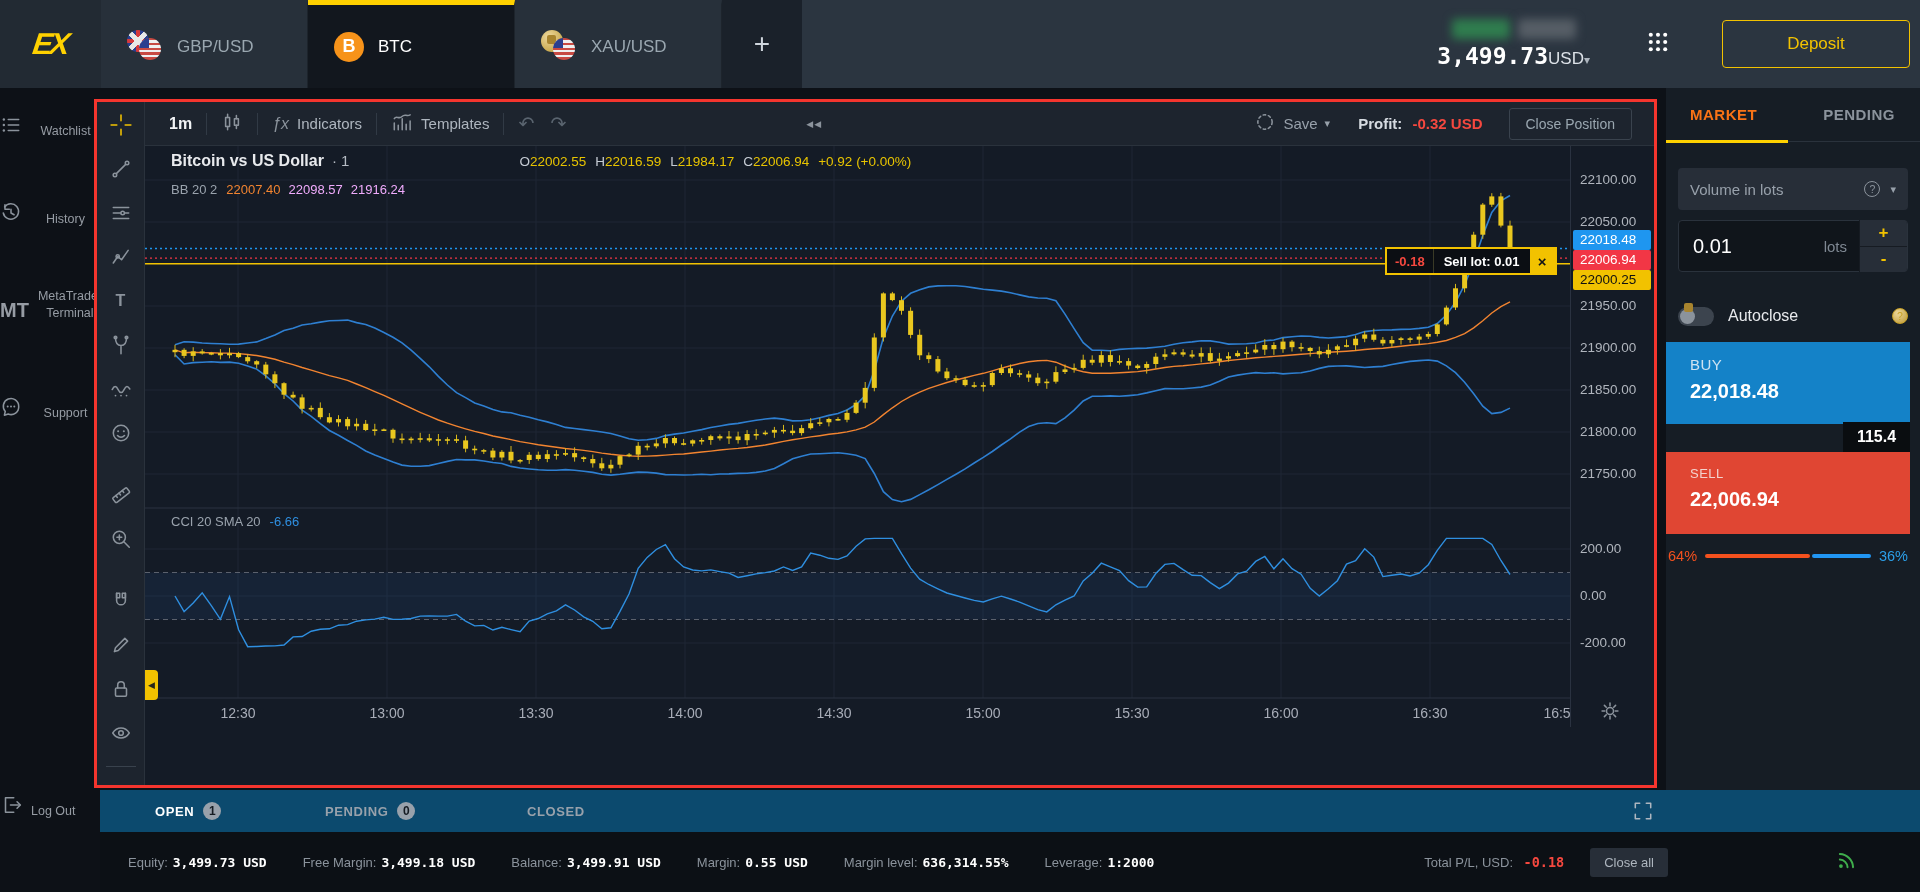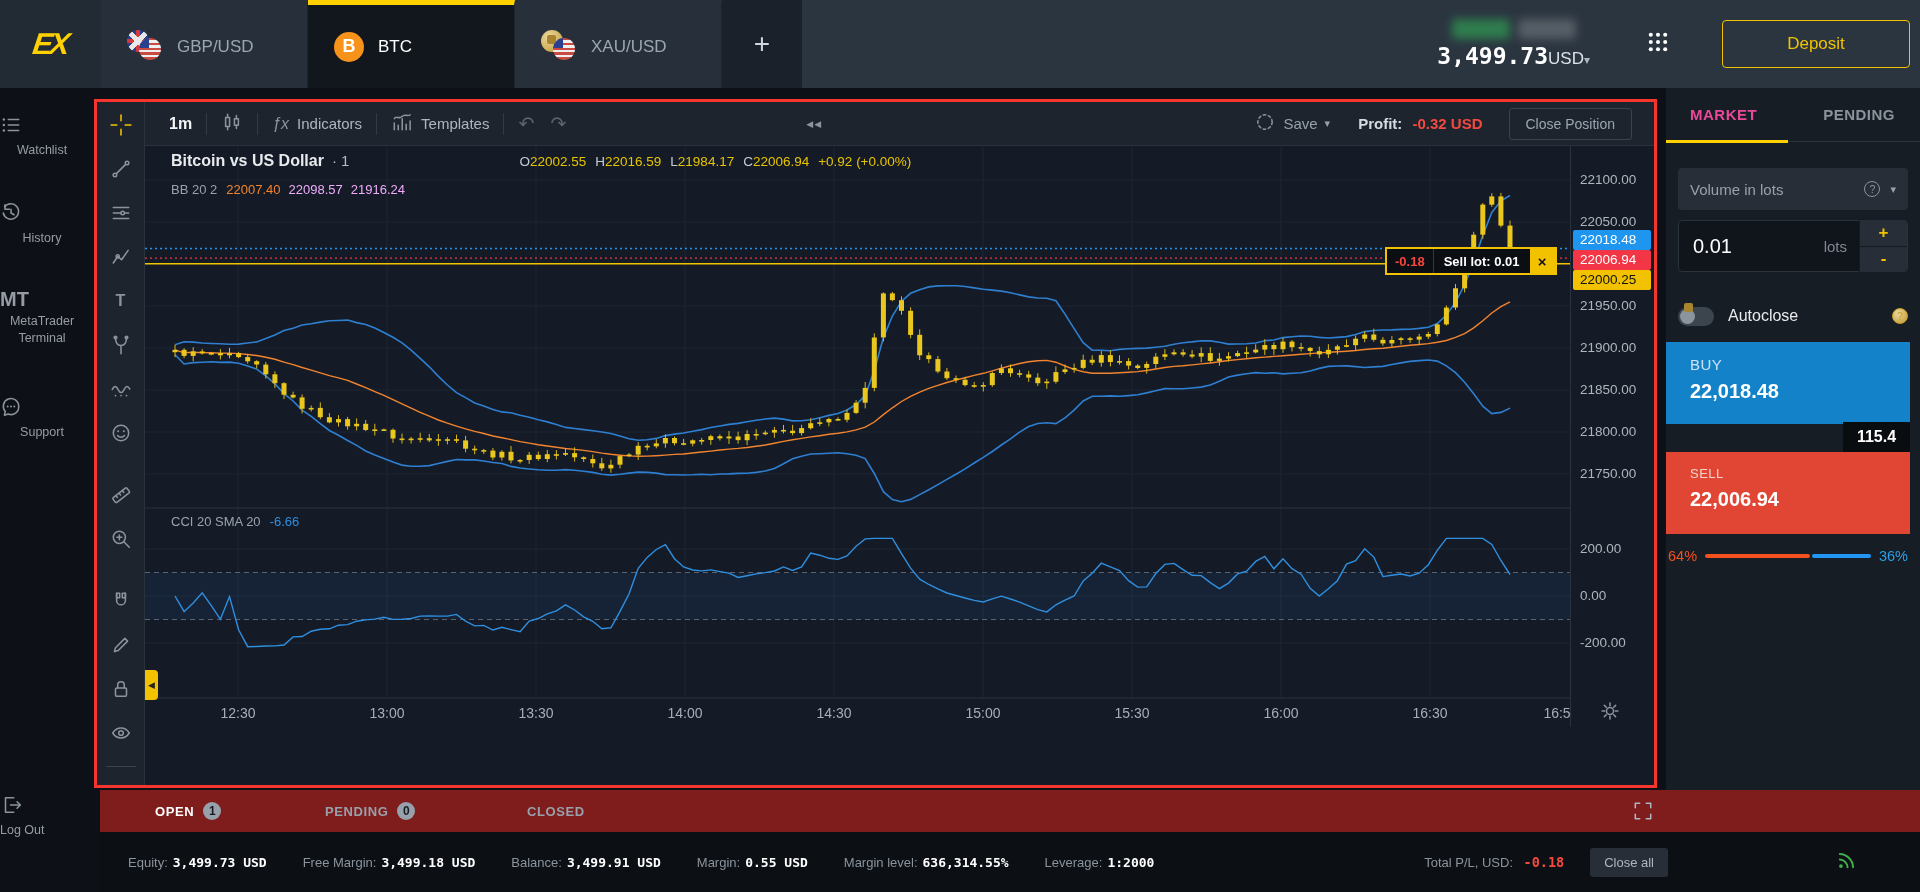--- a/index.html
+++ b/index.html
@@ -43,21 +43,21 @@
   .bal-line { display:flex; align-items:baseline; color:#fff; }
   .bal-line .amt { font-size:23px; font-weight:bold; font-family:"DejaVu Sans Mono", monospace; }
   .bal-line .cur { font-size:17px; color:#dde2e8; }
   .bal-line .car { font-size:12px; color:#aeb6bf; }
   #grid-icon { margin-right:52px; cursor:pointer; }
   #deposit { width:188px; height:48px; margin-right:10px; background:transparent; border:1.5px solid #f2c200;
     border-radius:4px; color:#f2c200; font-size:17px; cursor:pointer; font-family:inherit; }
 
   
   #sidebar { position:absolute; left:0; top:88px; width:100px; height:804px; background:#0d1117; }
-  .side-item { position:absolute; left:0; width:100px; display:flex; flex-direction:column; align-items:flex-start; gap:2px; cursor:pointer; }
+  .side-item { position:absolute; left:0; width:100px; display:flex; align-items:flex-end; gap:9px; cursor:pointer; }
   .side-item .slbl { font-size:12.5px; color:#969ca4; text-align:center; line-height:1.35; }
   .side-item .mt-txt { font-size:20px; font-weight:bold; color:#969ca4; }
 
   
   #chart-wrap { position:absolute; left:97px; top:102px; width:1557px; height:683px; background:#141b26; }
   #draw-tools { position:absolute; left:0; top:0; width:48px; height:683px; background:#1d242e; border-right:1px solid #2a323c;
     display:flex; flex-direction:column; align-items:center; padding-top:8px; }
   .dtool { width:30px; height:30px; display:flex; align-items:center; justify-content:center; margin-bottom:14px; cursor:pointer; }
   .dtool.gap { margin-top:18px; }
   .dtool .ttool { color:#8b939c; font-weight:bold; font-size:16px; }
@@ -128,21 +128,21 @@
   #clock { margin-left:auto; color:#9aa3ad; font-size:14.5px; }
   #scale-auto { margin-left:46px; margin-right:18px; color:#d7dade; font-size:14.5px; cursor:pointer; }
 
   #red-frame { position:absolute; left:94px; top:99px; width:1563px; height:689px; border:3px solid #f5352e;
     z-index:40; pointer-events:none; }
 
   
   #order-panel { position:absolute; left:1666px; top:88px; width:254px; height:702px; background:#161d25; }
   #op-tabs { position:relative; height:54px; border-bottom:1px solid #2a323c; display:flex; align-items:center; }
   #op-tabs .optab { font-size:15px; font-weight:bold; letter-spacing:0.5px; cursor:pointer; }
-  #tab-market { color:#ec4899; margin-left:24px; }
+  #tab-market { color:#f97316; margin-left:24px; }
   #tab-pending { color:#8b939c; margin-left:66px; }
   #op-underline { position:absolute; left:0; bottom:-2px; width:122px; height:3px; background:#ffd100; }
   .op-card { position:absolute; left:12px; width:230px; background:#272e38; border-radius:4px; }
   #vol-select { top:80px; height:42px; display:flex; align-items:center; padding:0 12px; cursor:pointer; }
   #vol-select .vlab { color:#98a1ab; font-size:15px; }
   #vol-select .vr { margin-left:auto; display:flex; align-items:center; gap:10px; }
   .qicon { width:16px; height:16px; border:1px solid #8b939c; border-radius:50%; color:#8b939c; font-size:10.5px;
     display:inline-flex; align-items:center; justify-content:center; }
   .qicon.gold { border-color:#c9a227; color:#c9a227; }
   .caret { color:#98a1ab; font-size:11px; }
@@ -167,21 +167,21 @@
   #sell-btn { position:absolute; left:0; top:364px; width:244px; height:82px; background:#e04633; padding:14px 0 0 24px; cursor:pointer; }
   #sell-btn .side { color:#f3d3cd; font-size:13px; letter-spacing:0.5px; }
   #sentiment { position:absolute; left:0; top:458px; width:244px; height:20px; display:flex; align-items:center; }
   #sent-buyp { color:#f4511e; font-size:14.5px; margin-left:2px; }
   #sent-bar { flex:1; height:4px; margin:0 8px; display:flex; gap:2px; }
   #sent-bar .sb { background:#f4511e; height:4px; border-radius:2px; }
   #sent-bar .ss { background:#2196f3; height:4px; border-radius:2px; }
   #sent-sellp { color:#2b9fe8; font-size:14.5px; margin-right:2px; }
 
   
-  #positions-bar { position:absolute; left:100px; top:790px; width:1820px; height:42px; background:#7f1d1d; display:flex; align-items:center; }
+  #positions-bar { position:absolute; left:100px; top:790px; width:1820px; height:42px; background:#0c4a6e; display:flex; align-items:center; }
   .pos-tab { display:flex; align-items:center; gap:9px; cursor:pointer; position:absolute; }
   .pos-tab .ptl { font-size:13px; font-weight:bold; letter-spacing:0.6px; color:#98a1ab; }
   .pos-tab.active .ptl { color:#fff; }
   .pos-badge { width:18px; height:18px; border-radius:50%; background:#98a1ab; color:#151b22; font-size:12px; font-weight:bold;
     display:flex; align-items:center; justify-content:center; }
   #expand-icon { position:absolute; left:1532px; top:10px; cursor:pointer; }
 
   #acct-footer { position:absolute; left:100px; top:832px; width:1820px; height:60px; background:#0c1015; display:flex;
     align-items:center; padding-left:28px; }
   .fstat { margin-right:36px; font-size:13px; white-space:nowrap; }

